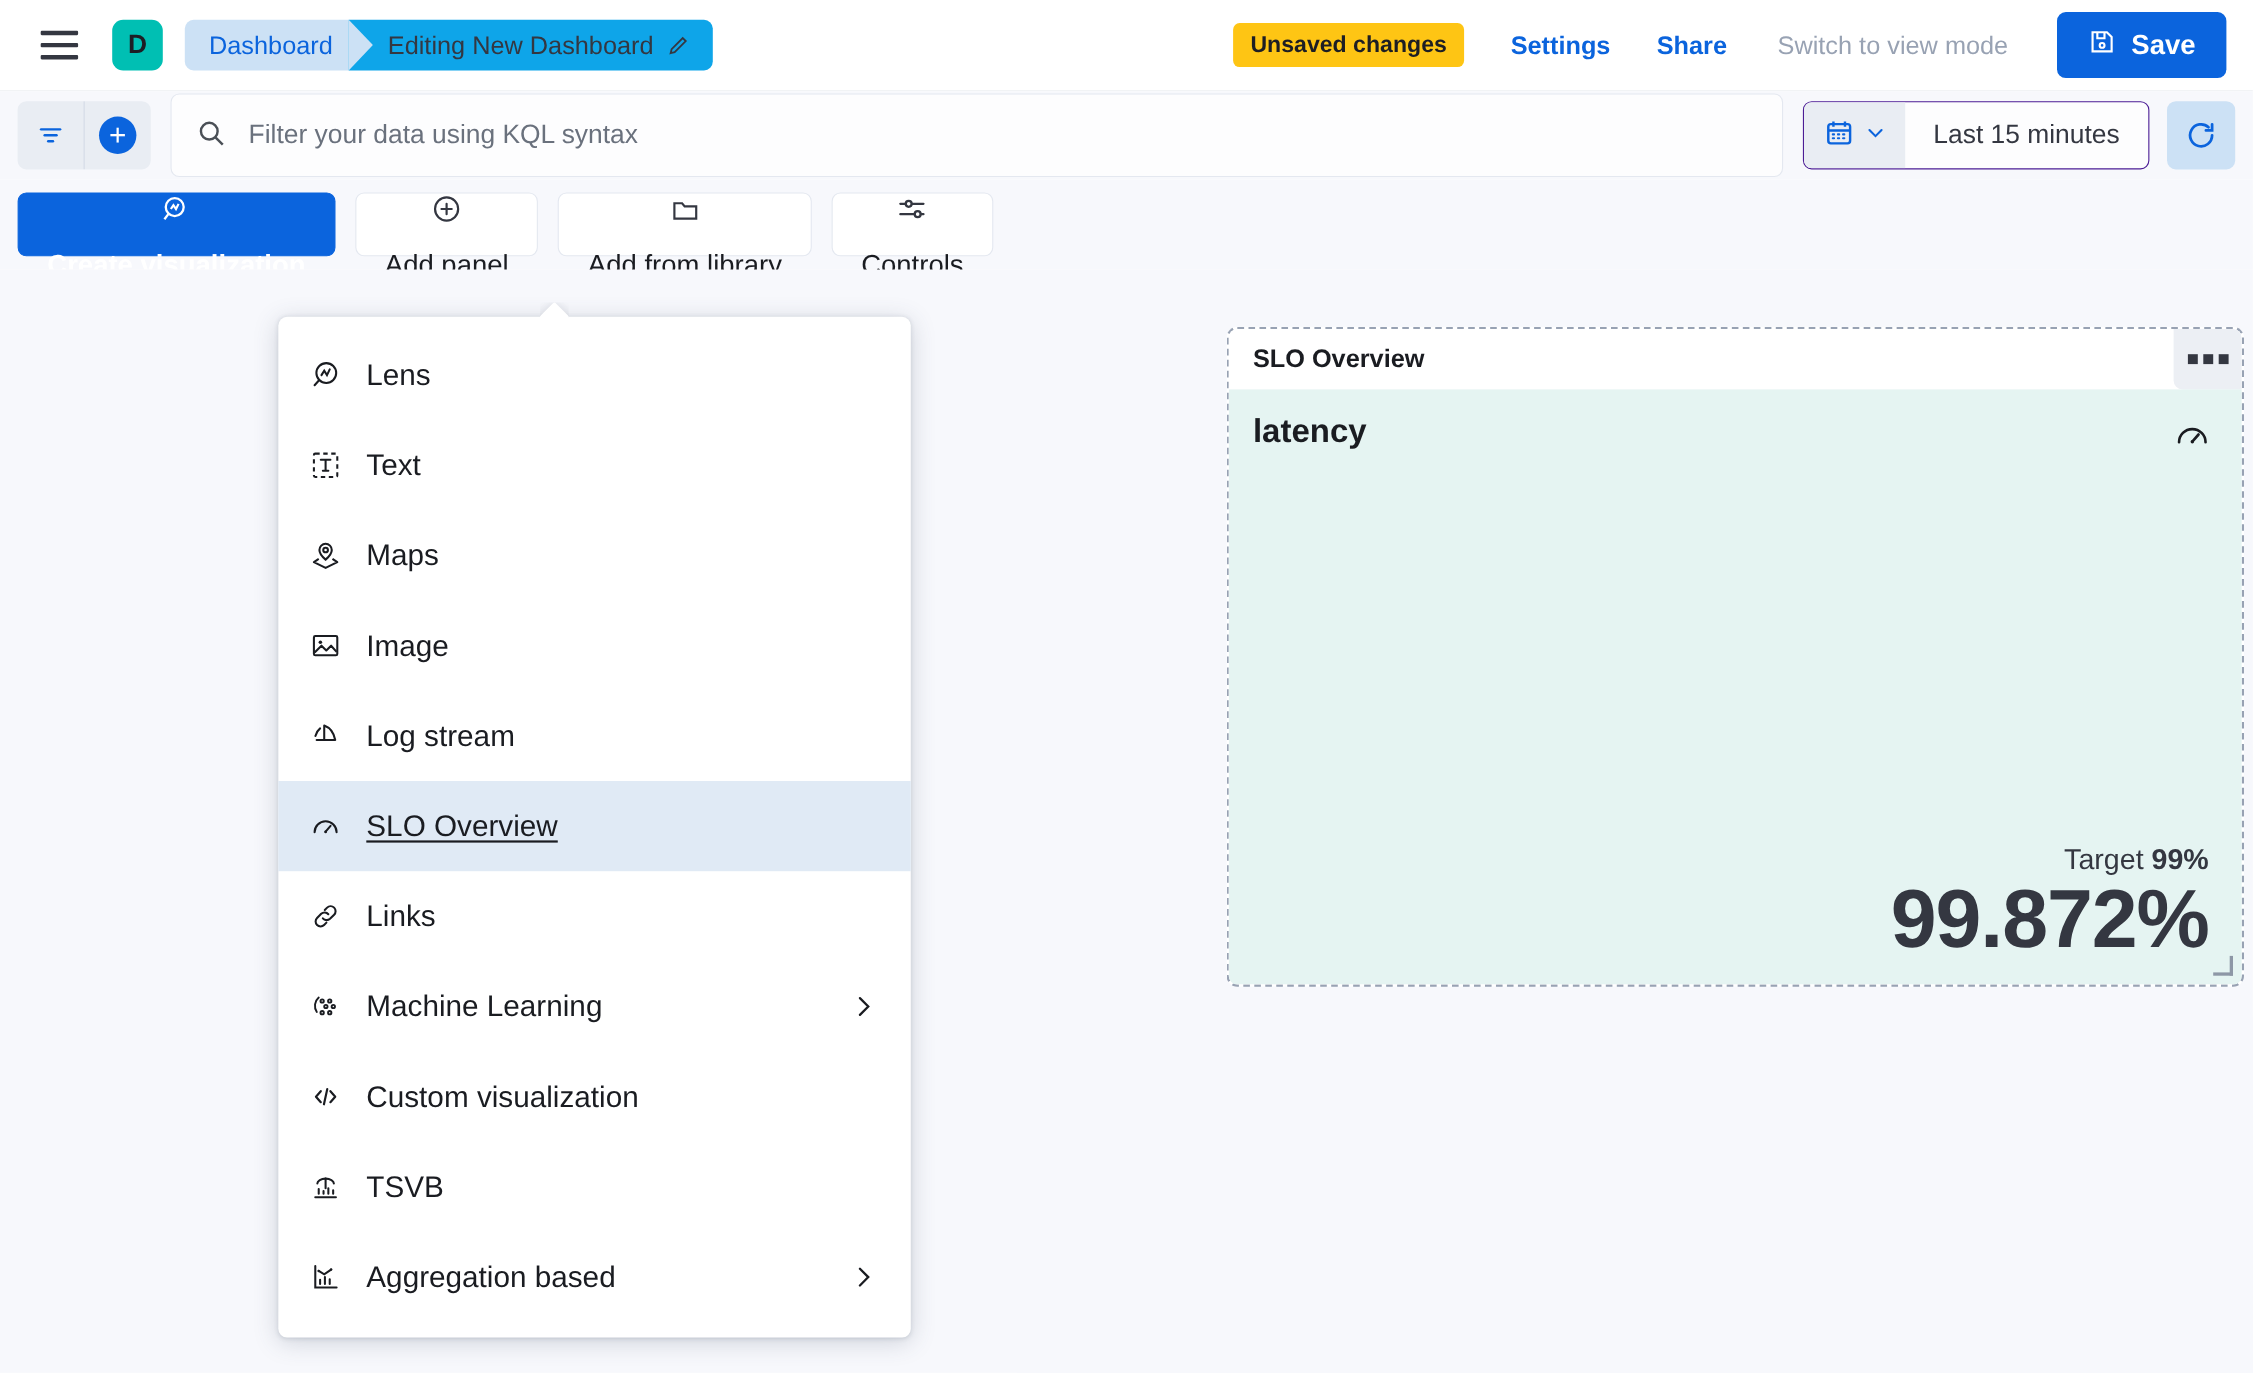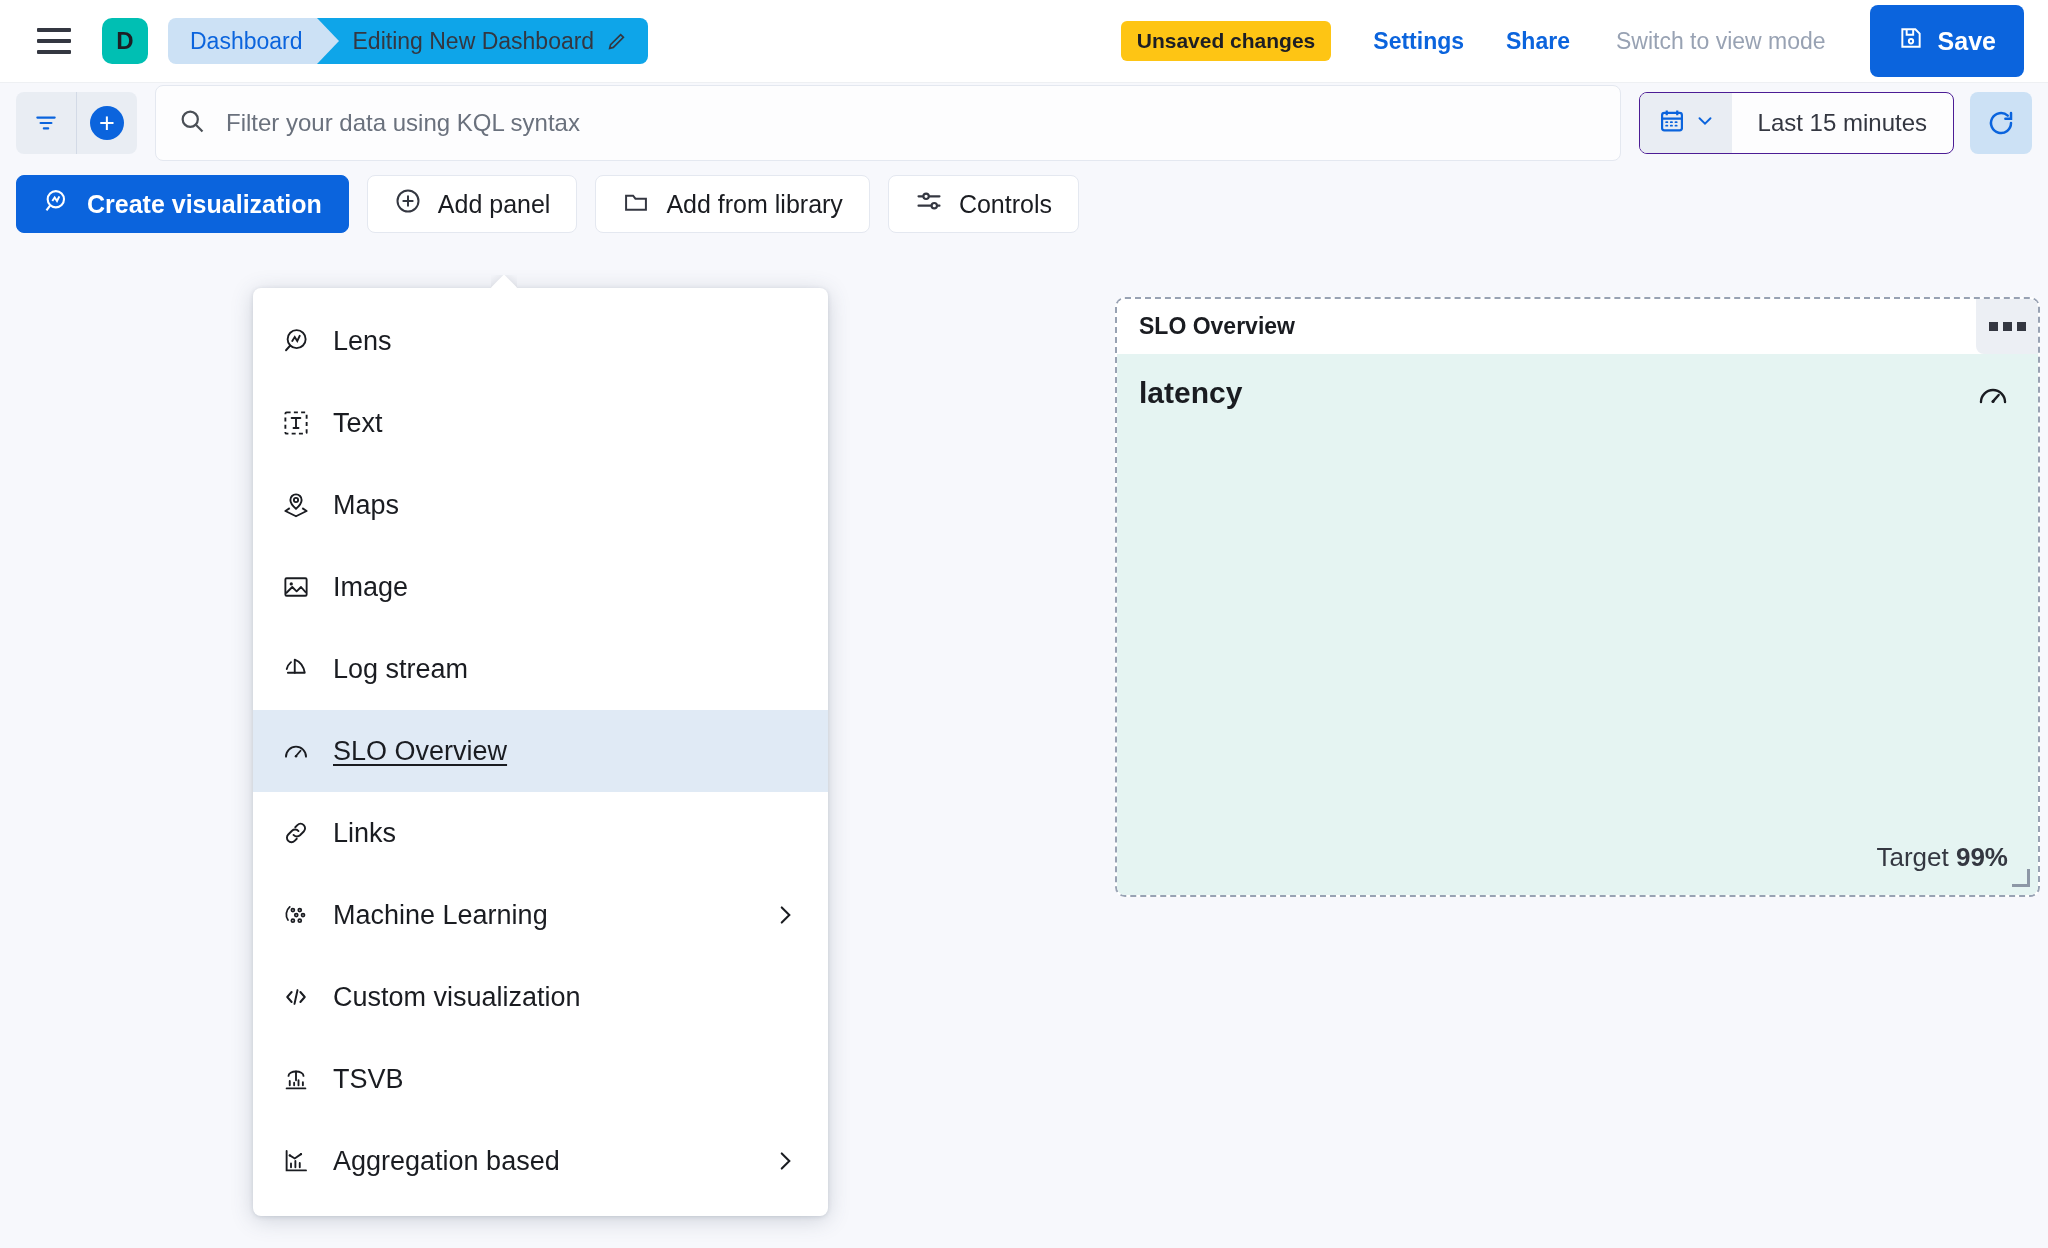--- a/index.html
+++ b/index.html
@@ -66,21 +66,21 @@
     font-size: 21px; font-weight: 700;
     padding: 8px 16px; border-radius: 6px; cursor: pointer; white-space: nowrap;
   }
   .hlink {
     font-size: 23px; color: #0b64dd; font-weight: 700;
     margin-left: 38px; cursor: pointer; white-space: nowrap;
   }
   .hlink.muted { color: #98a2b3; font-weight: 400; margin-left: 42px; }
   .btn-save {
     margin-left: 40px; background: #0b64dd; color: #fff;
-    height: 72px; border-radius: 8px; display: flex; align-items: center;
+    height: 60px; border-radius: 8px; display: flex; align-items: center;
     gap: 14px; padding: 0 28px; font-size: 25px; font-weight: 700;
     cursor: pointer; white-space: nowrap;
   }
 
   
   .querybar {
     position: absolute; top: 83px; left: 0; width: 2048px; height: 80px;
     background: #f7f8fc; display: flex; align-items: center; padding: 0 16px;
   }
   .filter-group {
@@ -122,21 +122,21 @@
   }
 
   
   .toolbar {
     position: absolute; top: 163px; left: 0; width: 2048px; height: 82px;
     background: #f7f8fc; display: flex; align-items: center; gap: 18px; padding: 0 16px;
   }
   .tb-btn {
     height: 58px; border-radius: 8px; display: flex; align-items: center;
     gap: 16px; padding: 0 26px; font-size: 25px; cursor: pointer; white-space: nowrap;
-    background: #ffffff; border: 1px solid #e4e8f0; color: #1a1c21; font-weight: 400;
+    background: #ffffff; border: 1px solid #e4e8f0; color: #1a1c21; font-weight: 400; flex-direction: column;
   }
   .tb-btn.primary { background: #0b64dd; color: #ffffff; border-color: #0b64dd; font-weight: 700; }
 
   
   .canvas {
     position: absolute; top: 245px; left: 0; width: 2048px; height: 1003px;
     background: #f7f8fc;
   }
 
   
@@ -358,20 +358,21 @@
         <path d="M3.5 17a8.5 8.5 0 0 1 17 0"></path>
         <path d="M12 16.5l4-4.5"></path>
         <circle cx="12" cy="16.6" r="1.1" fill="#1a1c21" stroke="none"></circle>
       </svg>
     </div>
     <div class="slo-footer">
       <div class="slo-target">
         <span>Target</span>
         <b>99%</b>
       </div>
+      <div class="slo-value">99.872%</div>
     </div>
     <div class="resize-handle"></div>
   </div>
 </div>
 
 <div class="menu">
   <div class="menu-arrow"></div>
 
   <div class="menu-item">
     <span class="mi-icon">

